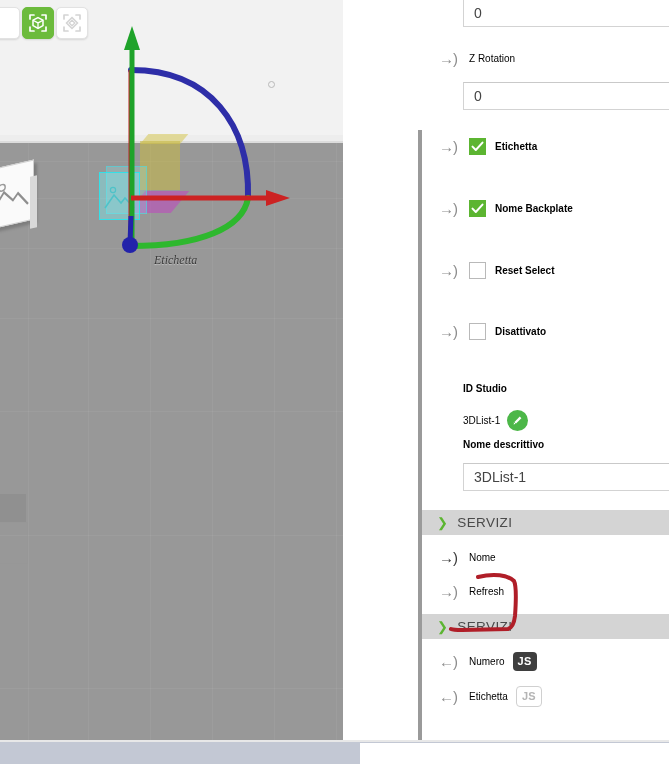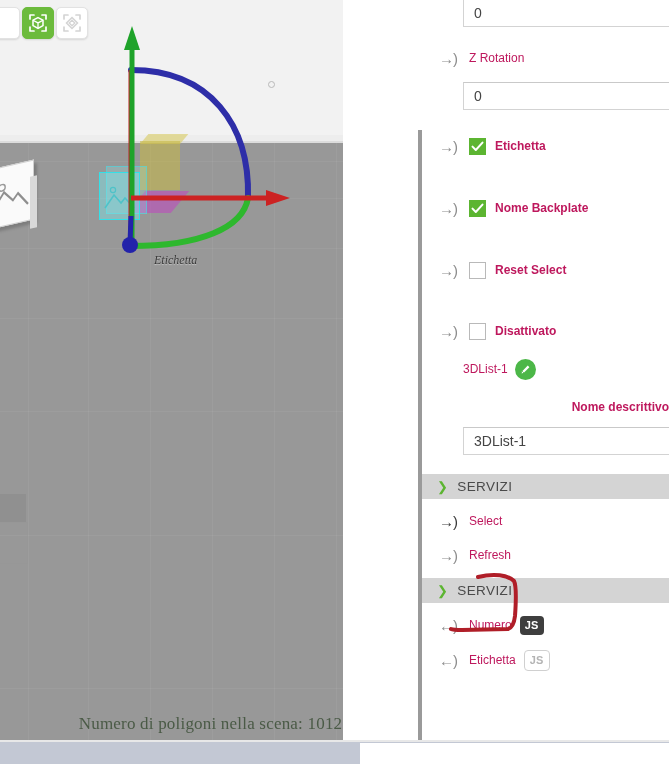--- a/index.html
+++ b/index.html
@@ -127,21 +127,21 @@
   .arrow-l{
     width:22px;min-width:22px;margin-left:17px;margin-right:8px;
     font-size:15px;color:#8d8d8d;line-height:1;letter-spacing:-1px;
   }
   .field{
     margin-left:41px;width:260px;height:28px;
     border:1px solid #d3d3d3;border-top-color:#c9c9c9;
     background:#fff;display:flex;align-items:center;
     padding-left:10px;box-sizing:border-box;font-size:14px;color:#444;
   }
-  .lbl{font-size:12px;color:#be185d;text-align:right;}
+  .lbl{font-size:10px;color:#000000;}
   .lbl.strong{font-weight:bold;}
   .chk{
     width:17px;height:17px;min-width:17px;margin-right:9px;box-sizing:border-box;
     display:flex;align-items:center;justify-content:center;
   }
   .chk.on{background:#5cb531;}
   .chk.off{border:1px solid #b9b9b9;background:#fff;}
   .chk.on svg{display:block;}
   .sec-head{
     background:#d4d4d4;height:25px;display:flex;align-items:center;
@@ -240,21 +240,20 @@
 
       <line x1="131" y1="216" x2="130" y2="243" stroke="#2222aa" stroke-width="5"></line>
 
       <circle cx="130" cy="245" r="8" fill="#2222aa"></circle>
     </svg>
 
     <div id="dot-marker"></div>
 
     <div id="etichetta">Etichetta</div>
 
-    <div id="polycount">Numero di poligoni nella scena: 1012</div>
 
     <div id="toolbar">
       <div class="tbtn"></div>
       <div class="tbtn active">
         <svg width="20" height="20" viewBox="0 0 20 20">
           <path d="M2 2 h4 M2 2 v4 M18 2 h-4 M18 2 v4 M2 18 h4 M2 18 v-4 M18 18 h-4 M18 18 v-4" stroke="#ffffff" stroke-width="1.7" fill="none" stroke-linecap="round"></path>
           <path d="M10 4.6 L15 7.2 L15 12.6 L10 15.3 L5 12.6 L5 7.2 Z" fill="none" stroke="#ffffff" stroke-width="1.5"></path>
           <path d="M5 7.2 L10 9.9 L15 7.2 M10 9.9 L10 15.3" fill="none" stroke="#ffffff" stroke-width="1.3"></path>
         </svg>
       </div>
@@ -311,42 +310,43 @@
       <span class="chk off"></span>
       <span class="lbl strong">Reset Select</span>
     </div>
 
     <div class="row" style="margin-top:37px;height:24px;">
       <span class="arrow-r">→)</span>
       <span class="chk off"></span>
       <span class="lbl strong">Disattivato</span>
     </div>
 
+    <div class="lbl strong" style="margin-left:41px;margin-top:40px;">ID Studio</div>
     <div class="row" style="margin-left:41px;margin-top:14px;height:24px;">
       <span class="lbl">3DList-1</span>
       <span class="edit-dot">
         <svg width="13" height="13" viewBox="0 0 13 13">
           <path d="M2.6 10.4 L3.2 8.2 L8.8 2.6 L10.4 4.2 L4.8 9.8 Z" fill="#ffffff"></path>
           <path d="M3.2 8.2 L4.8 9.8" stroke="#4cb748" stroke-width="0.9"></path>
         </svg>
       </span>
     </div>
 
-    <div class="lbl strong" style="margin-left:41px;margin-top:19px;">Nome descrittivo</div>
+    <div class="lbl strong" style="margin-left:41px;margin-top:7px;">Nome descrittivo</div>
     <div class="field" style="margin-top:13px;">
       <span>3DList-1</span>
     </div>
 
     <div class="sec-head" style="margin-top:19px;">
       <span class="chev">❯</span>
       <span>SERVIZI</span>
     </div>
     <div class="row" style="margin-top:11px;height:22px;">
       <span class="arrow-r dark">→)</span>
-      <span class="lbl">Select</span>
+      <span class="lbl">Nome</span>
     </div>
     <div class="row" style="margin-top:12px;height:22px;">
       <span class="arrow-r">→)</span>
       <span class="lbl">Refresh</span>
     </div>
 
     <div class="sec-head" style="margin-top:12px;">
       <span class="chev">❯</span>
       <span>SERVIZI</span>
     </div>

